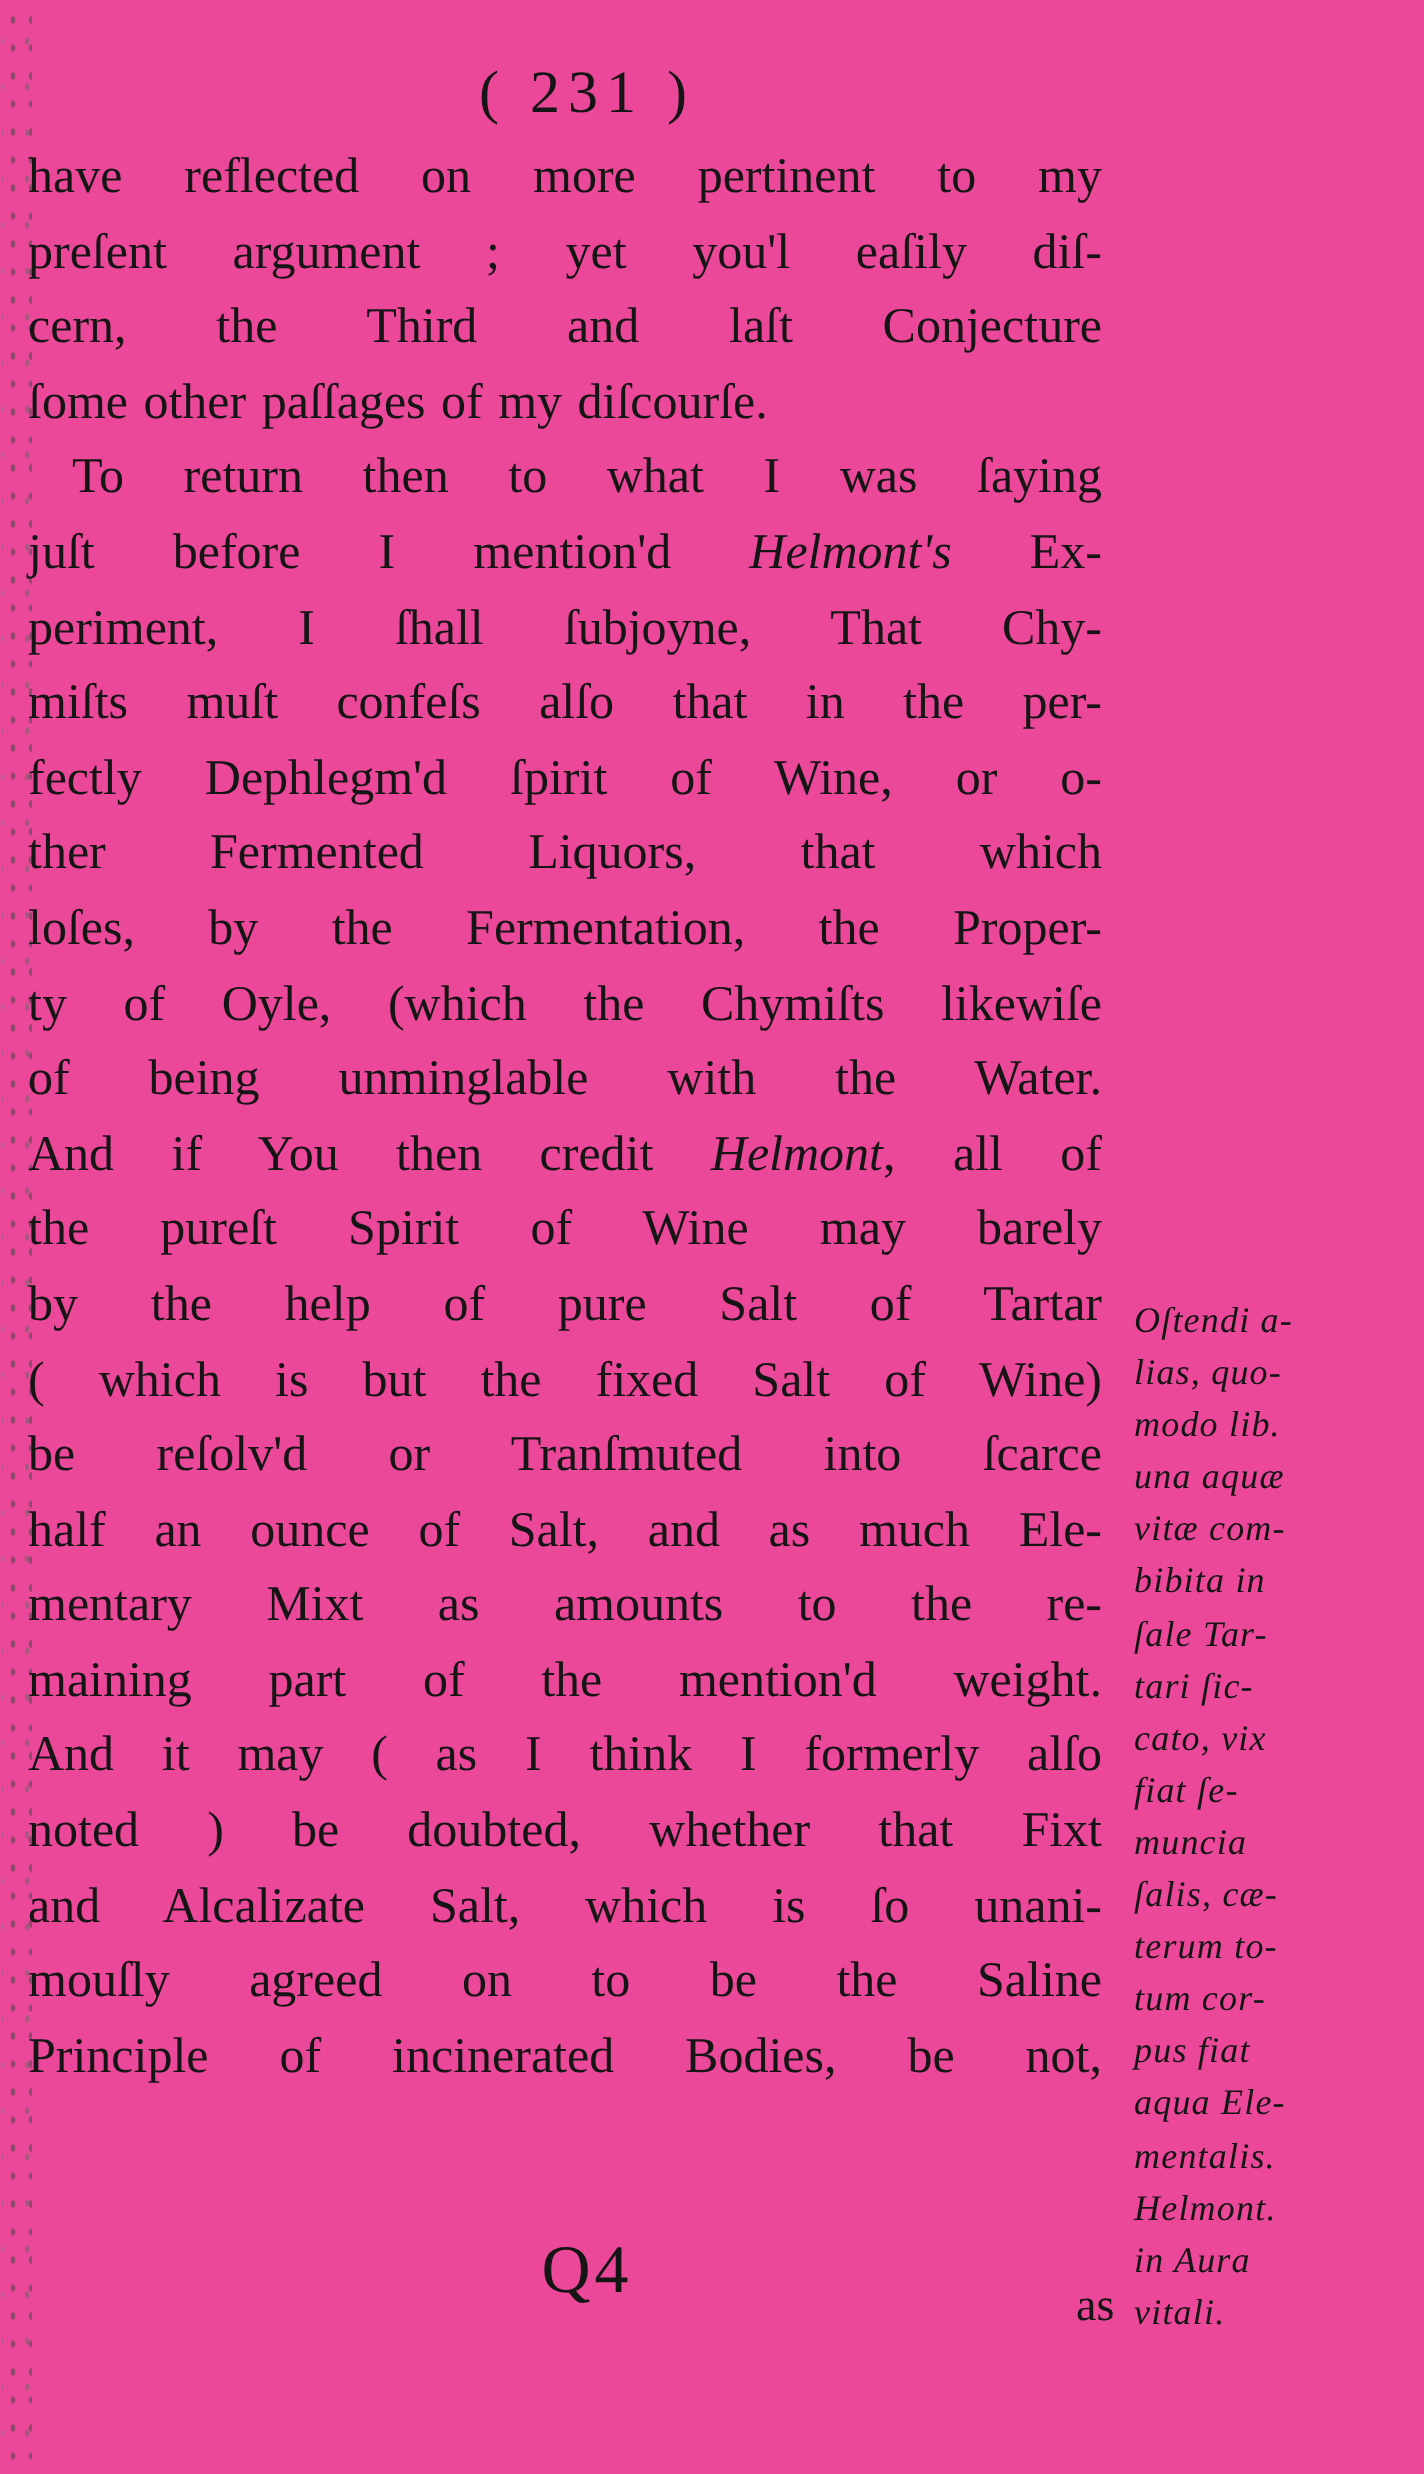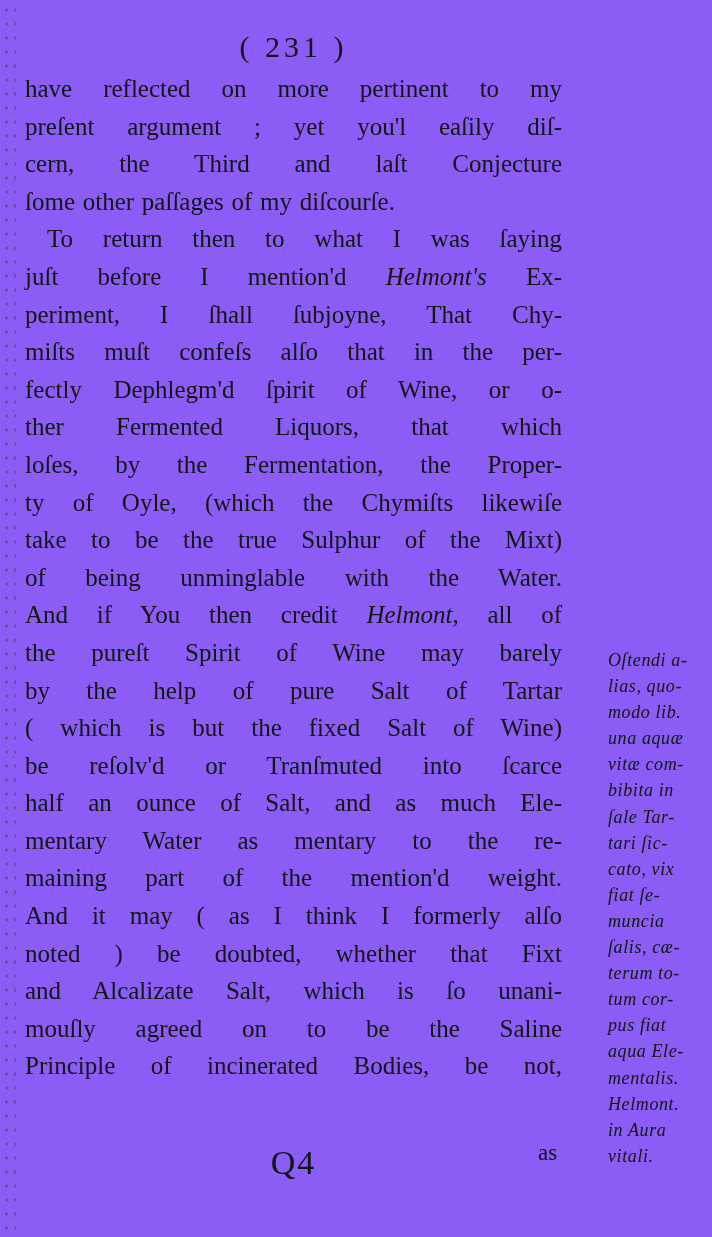--- a/index.html
+++ b/index.html
@@ -4,21 +4,21 @@
 <style>
   html, body {
     margin: 0;
     padding: 0;
     background: #ffffff;
   }
   .page {
     position: relative;
     width: 712px;
     height: 1237px;
-    background: #8b5cf6;
+    background: #ec4899;
     overflow: hidden;
     font-family: "Liberation Serif", "DejaVu Serif", serif;
     color: #151515;
   }
   
   .edge-noise {
     position: absolute;
     left: 1px;
     top: 0;
     width: 15px;
@@ -35,21 +35,21 @@
     left: 25px;
     top: 30px;
     width: 537px;
     text-align: center;
     font-size: 30px;
     letter-spacing: 4px;
     white-space: pre;
   }
   .body-text {
     position: absolute;
-    left: 25px;
+    left: 14px;
     top: 70px;
     width: 537px;
   }
   .line {
     height: 37.6px;
     line-height: 37.6px;
     font-size: 25px;
     word-spacing: 1.5px;
     text-align: justify;
     text-align-last: justify;
@@ -72,26 +72,25 @@
     top: 647px;
     width: 142px;
     font-style: italic;
     font-size: 18px;
     letter-spacing: 0.6px;
   }
   .mline {
     height: 26.1px;
     line-height: 26.1px;
     white-space: nowrap;
-    margin-left: 41px;
   }
   .signature {
     position: absolute;
     left: 25px;
-    top: 1144px;
+    top: 1117px;
     width: 537px;
     text-align: center;
     font-size: 34px;
     letter-spacing: 2px;
   }
   .catchword {
     position: absolute;
     left: 538px;
     top: 1140px;
     font-size: 23px;
@@ -111,29 +110,28 @@
       <div class="line"><span>cern, the Third and laſt Conjecture</span></div>
       <div class="line nojust"><span>ſome other paſſages of my diſcourſe.</span></div>
       <div class="line indent"><span>To return then to what I was ſaying</span></div>
       <div class="line"><span>juſt before I mention'd </span><span class="it">Helmont's</span><span> Ex-</span></div>
       <div class="line"><span>periment, I ſhall ſubjoyne, That Chy-</span></div>
       <div class="line"><span>miſts muſt confeſs alſo that in the per-</span></div>
       <div class="line"><span>fectly Dephlegm'd ſpirit of Wine, or o-</span></div>
       <div class="line"><span>ther Fermented Liquors, that which</span></div>
       <div class="line"><span>loſes, by the Fermentation, the Proper-</span></div>
       <div class="line"><span>ty of Oyle, (which the Chymiſts likewiſe</span></div>
-      <div class="line"><span>take to be the true Sulphur of the Mixt)</span></div>
       <div class="line"><span>of being unminglable with the Water.</span></div>
       <div class="line"><span>And if You then credit </span><span class="it">Helmont</span><span>, all of</span></div>
       <div class="line"><span>the pureſt Spirit of Wine may barely</span></div>
       <div class="line"><span>by the help of pure Salt of Tartar</span></div>
       <div class="line"><span>( which is but the fixed Salt of Wine)</span></div>
       <div class="line"><span>be reſolv'd or Tranſmuted into ſcarce</span></div>
       <div class="line"><span>half an ounce of Salt, and as much Ele-</span></div>
-      <div class="line"><span>mentary Water as mentary to the re-</span></div>
+      <div class="line"><span>mentary Mixt as amounts to the re-</span></div>
       <div class="line"><span>maining part of the mention'd weight.</span></div>
       <div class="line"><span>And it may ( as I think I formerly alſo</span></div>
       <div class="line"><span>noted ) be doubted, whether that Fixt</span></div>
       <div class="line"><span>and Alcalizate Salt, which is ſo unani-</span></div>
       <div class="line"><span>mouſly agreed on to be the Saline</span></div>
       <div class="line"><span>Principle of incinerated Bodies, be not,</span></div>
     </div>
 
   <div class="margin-note">
       <div class="mline">Oſtendi a-</div>

